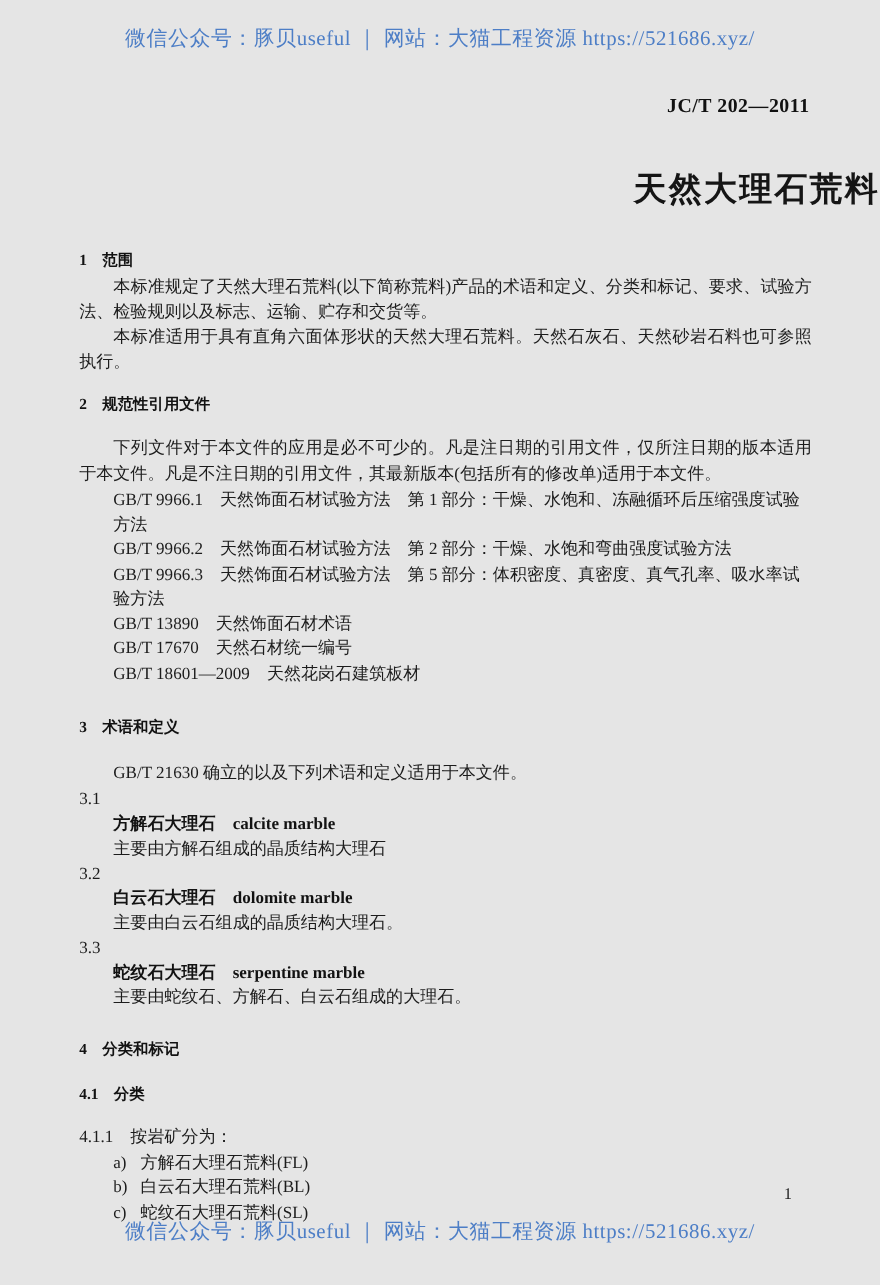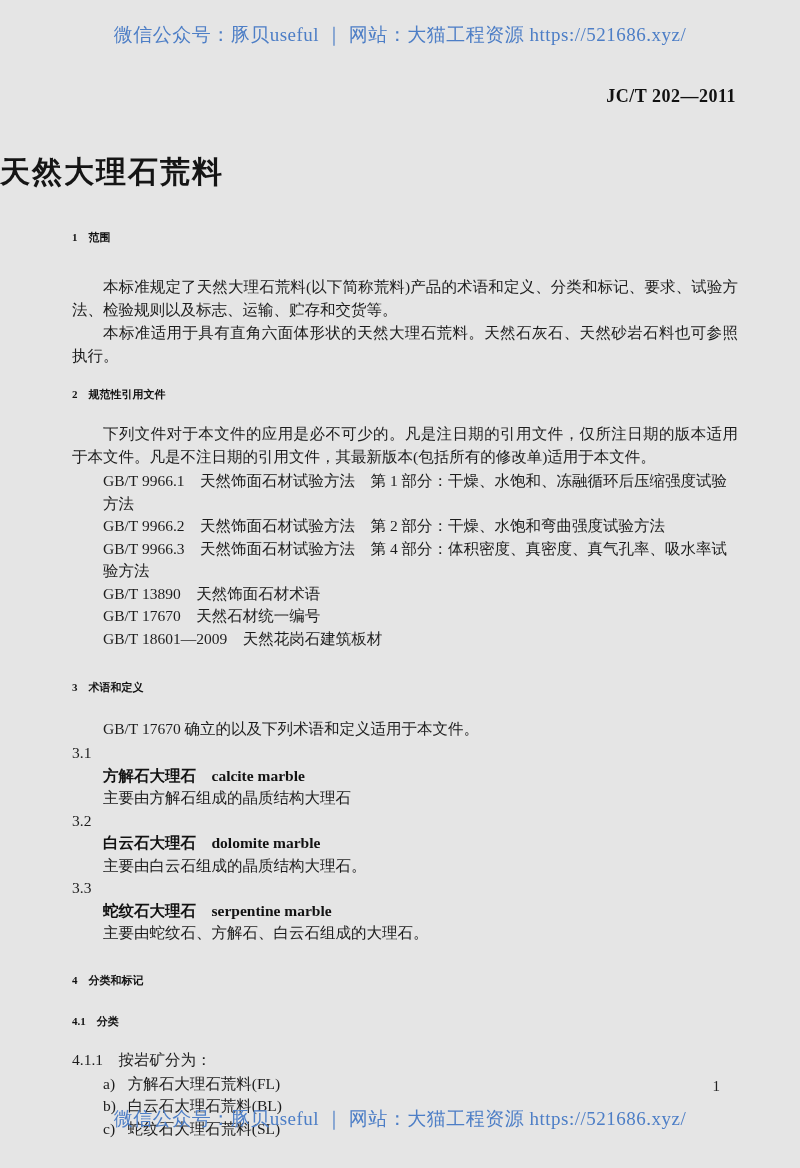--- a/index.html
+++ b/index.html
@@ -32,45 +32,45 @@
     font-size: 18px;
     font-weight: bold;
     color: #111;
     letter-spacing: 0.5px;
   }
   .doc-title {
     position: absolute;
     top: 152px;
     left: 0;
     width: 100%;
-    text-align: left;
+    text-align: right;
     font-size: 30px;
     font-weight: bold;
     letter-spacing: 2px;
     color: #151515;
   }
   .content {
     position: absolute;
     top: 218px;
     left: 72px;
     right: 62px;
     font-size: 15.5px;
     line-height: 23px;
   }
   .sec-heading {
     font-weight: bold;
-    font-size: 11px;
+    font-size: 14px;
     color: #121212;
   }
   .para {
     text-indent: 2em;
     text-align: justify;
   }
   .s1-heading { margin-top: 8px; }
-  .s1-p1 { margin-top: 26px; }
+  .s1-p1 { }
   .s2-heading { margin-top: 16px; }
   .s2-p1 { margin-top: 16px; }
   .refs { margin-top: 2px; }
   .ref-line { padding-left: 2em; line-height: 22.5px; }
   .s3-heading { margin-top: 26px; }
   .s3-p1 { margin-top: 18px; }
   .terms { margin-top: 2px; }
   .term-num { line-height: 22.5px; }
   .term-line {
     padding-left: 2em;
@@ -109,28 +109,28 @@
 
     <div class="sec-heading s1-heading">1　范围</div>
     <div class="para s1-p1">本标准规定了天然大理石荒料(以下简称荒料)产品的术语和定义、分类和标记、要求、试验方法、检验规则以及标志、运输、贮存和交货等。</div>
     <div class="para">本标准适用于具有直角六面体形状的天然大理石荒料。天然石灰石、天然砂岩石料也可参照执行。</div>
 
     <div class="sec-heading s2-heading">2　规范性引用文件</div>
     <div class="para s2-p1">下列文件对于本文件的应用是必不可少的。凡是注日期的引用文件，仅所注日期的版本适用于本文件。凡是不注日期的引用文件，其最新版本(包括所有的修改单)适用于本文件。</div>
     <div class="refs">
       <div class="ref-line">GB/T 9966.1　天然饰面石材试验方法　第 1 部分：干燥、水饱和、冻融循环后压缩强度试验方法</div>
       <div class="ref-line">GB/T 9966.2　天然饰面石材试验方法　第 2 部分：干燥、水饱和弯曲强度试验方法</div>
-      <div class="ref-line">GB/T 9966.3　天然饰面石材试验方法　第 4 部分：体积密度、真密度、真气孔率、吸水率试验方法</div>
+      <div class="ref-line">GB/T 9966.3　天然饰面石材试验方法　第 5 部分：体积密度、真密度、真气孔率、吸水率试验方法</div>
       <div class="ref-line">GB/T 13890　天然饰面石材术语</div>
       <div class="ref-line">GB/T 17670　天然石材统一编号</div>
       <div class="ref-line">GB/T 18601—2009　天然花岗石建筑板材</div>
     </div>
 
     <div class="sec-heading s3-heading">3　术语和定义</div>
-    <div class="para s3-p1">GB/T 17670 确立的以及下列术语和定义适用于本文件。</div>
+    <div class="para s3-p1">GB/T 21630 确立的以及下列术语和定义适用于本文件。</div>
 
     <div class="terms">
       <div class="term-block">
         <div class="term-num">3.1</div>
         <div class="term-line">
           <span class="zh">方解石大理石</span><span class="en">calcite marble</span>
         </div>
         <div class="term-def">主要由方解石组成的晶质结构大理石</div>
       </div>
       <div class="term-block">

